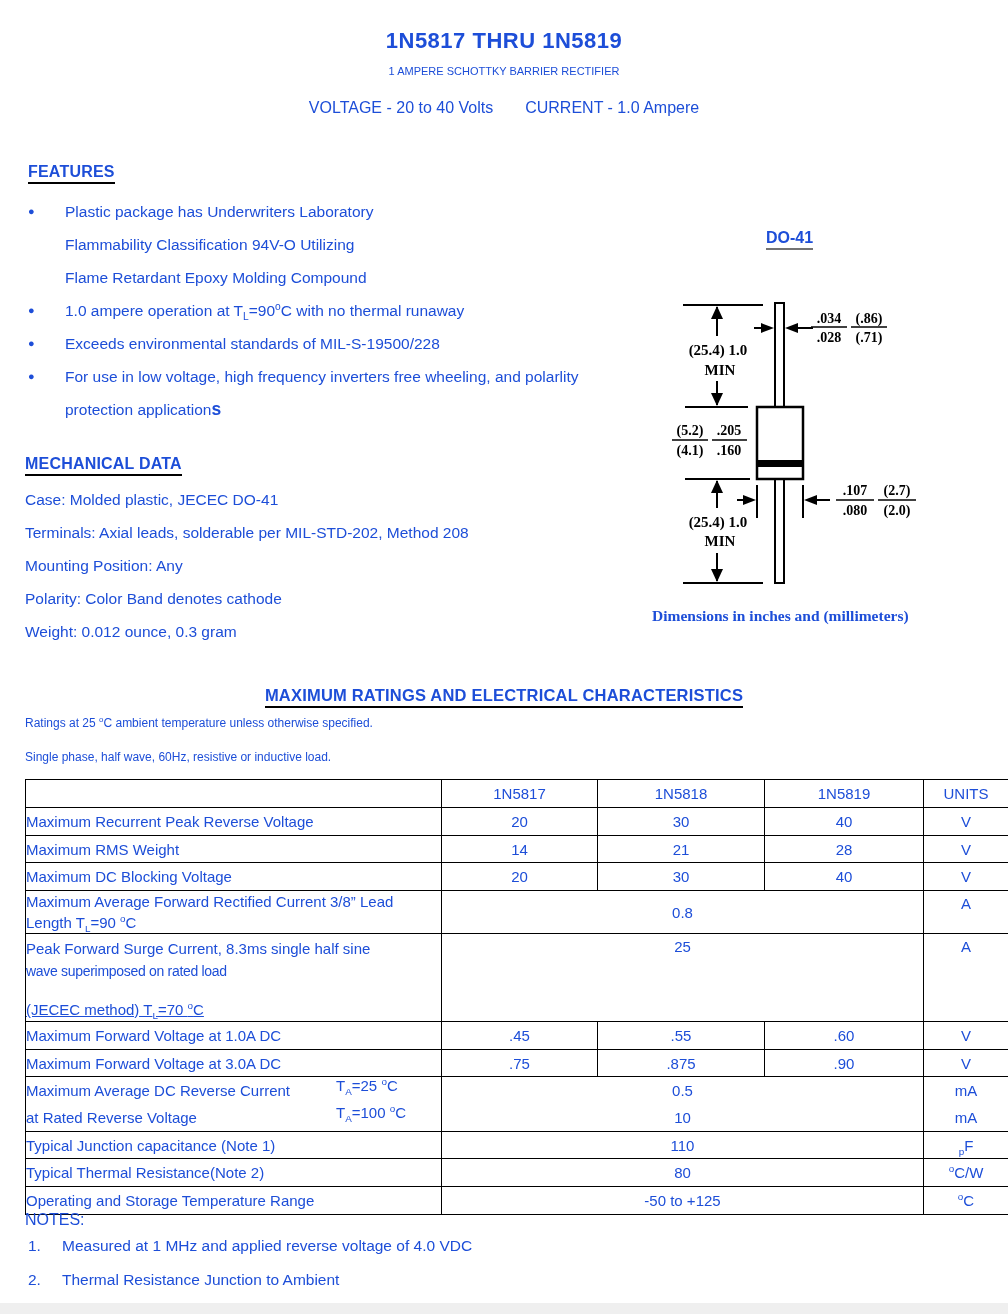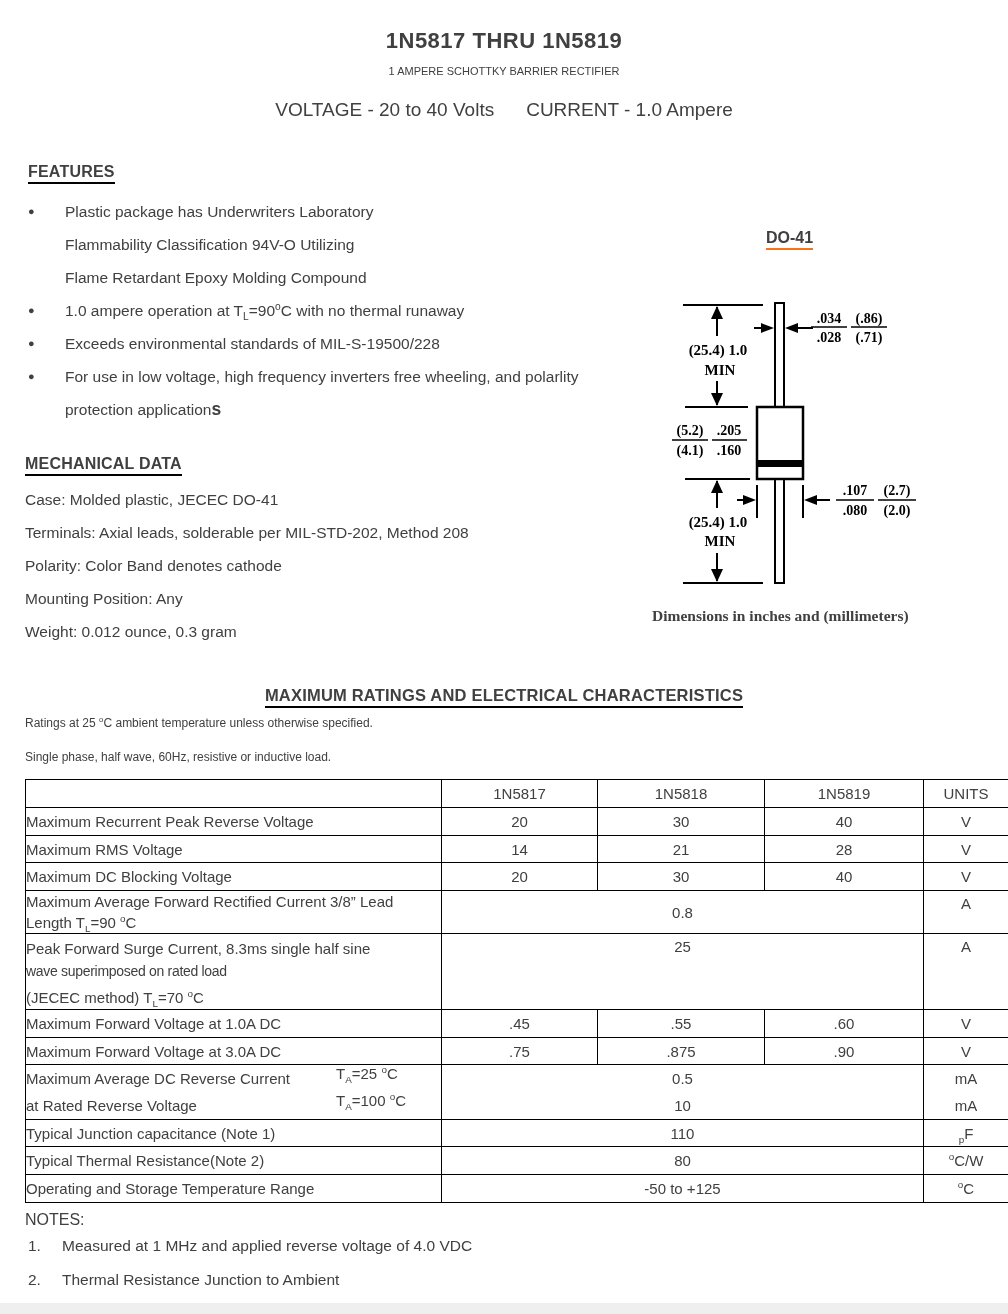--- a/index.html
+++ b/index.html
@@ -1,34 +1,34 @@
 <!DOCTYPE html>
 <html><head>
 <meta charset="utf-8">
 <style>
   html,body{margin:0;padding:0;background:#fff;}
-  .page{position:relative;width:1008px;height:1314px;background:#fff;color:#404040;
+  .page{position:relative;width:1008px;height:1314px;background:#fff;color:#1d4ed8;
         font-family:"Liberation Sans",sans-serif;overflow:hidden;}
   .abs{position:absolute;}
   .center{left:0;width:1008px;text-align:center;}
   .title{font-size:22px;font-weight:bold;letter-spacing:.5px;}
   .sub{font-size:11px;}
-  .specline{display:flex;justify-content:center;gap:32px;font-size:19px;}
+  .specline{display:flex;justify-content:center;gap:32px;font-size:16px;}
   .sec-head{font-size:16px;font-weight:bold;display:inline-block;
             border-bottom:2px solid #000;padding-bottom:1px;letter-spacing:.2px;}
   .feat{font-size:15.5px;}
   .feat-item{display:flex;}
   .bullet{width:37px;font-size:11px;line-height:33px;}
   .feat-lines div{line-height:33px;}
   .mech div{line-height:33px;font-size:15.5px;}
   .mech .sec-head{line-height:normal;margin-bottom:7px;}
   sup{font-size:66%;line-height:0;vertical-align:super;}
   sub{font-size:66%;line-height:0;vertical-align:sub;}
   .big-s{font-size:17.5px;font-weight:600;}
-  .pkg-label{font-size:16px;font-weight:bold;border-bottom:2px solid #f97316;padding-bottom:1px;}
+  .pkg-label{font-size:16px;font-weight:bold;border-bottom:2px solid #737373;padding-bottom:1px;}
   .dia-caption{font-family:"Liberation Serif",serif;font-weight:bold;font-size:15.5px;}
   svg text{font-family:"Liberation Serif",serif;font-weight:bold;fill:#000;}
   .ratings-head{font-size:16.5px;}
   .intro{font-size:12px;}
   table.ratings{border-collapse:collapse;table-layout:fixed;width:983px;font-size:15px;border-radius:16px;}
   table.ratings td{border:1.5px solid #000;padding:0;vertical-align:middle;}
   td.lbl{padding-left:7px;text-align:left;}
   td.val{text-align:center;}
   td.unit{text-align:center;}
   .hdr{text-align:center;font-size:15px;}
@@ -82,22 +82,22 @@
         <div>For use in low voltage, high frequency inverters free wheeling, and polarlity</div>
         <div>protection application<span class="big-s">s</span></div>
       </div>
     </div>
   </div>
 
   <div class="abs mech" style="left:25px;top:455px;width:600px;">
     <span class="sec-head">MECHANICAL DATA</span>
     <div>Case: Molded plastic, JECEC DO-41</div>
     <div>Terminals: Axial leads, solderable per MIL-STD-202, Method 208</div>
+    <div>Mounting Position: Any</div>
     <div>Polarity: Color Band denotes cathode</div>
-    <div>Mounting Position: Any</div>
     <div>Weight: 0.012 ounce, 0.3 gram</div>
   </div>
 
   <div class="abs pkg-label" style="left:766px;top:229px;">DO-41</div>
 
   <svg class="abs" style="left:650px;top:278px;" width="358" height="315" viewBox="0 0 358 315">
 
     <line x1="33" y1="27" x2="113" y2="27" stroke="#000" stroke-width="2"></line>
     <line x1="35" y1="129" x2="98" y2="129" stroke="#000" stroke-width="2"></line>
     <line x1="35" y1="201" x2="100" y2="201" stroke="#000" stroke-width="2"></line>
@@ -182,21 +182,21 @@
       <td class="hdr">UNITS</td>
     </tr>
     <tr style="height:28px;">
       <td class="lbl">Maximum Recurrent Peak Reverse Voltage</td>
       <td class="val">20</td>
       <td class="val">30</td>
       <td class="val">40</td>
       <td class="unit">V</td>
     </tr>
     <tr style="height:27px;">
-      <td class="lbl">Maximum RMS Voltage</td>
+      <td class="lbl">Maximum RMS Weight</td>
       <td class="val">14</td>
       <td class="val">21</td>
       <td class="val">28</td>
       <td class="unit">V</td>
     </tr>
     <tr style="height:28px;">
       <td class="lbl">Maximum DC Blocking Voltage</td>
       <td class="val">20</td>
       <td class="val">30</td>
       <td class="val">40</td>
@@ -209,21 +209,21 @@
       </td>
       <td class="val" colspan="3">0.8</td>
       <td class="unit" style="vertical-align:top;">
             <div style="line-height:26px;">A</div>
           </td>
     </tr>
     <tr style="height:72px;">
       <td class="lbl" style="vertical-align:top;">
         <div style="line-height:23px;margin-top:3px;">Peak Forward Surge Current, 8.3ms single half sine</div>
         <div class="condensed" style="line-height:22px;">wave superimposed on rated load</div>
-        <div style="line-height:23px;margin-top:4px;">(JECEC method) T<sub>L</sub>=70 <sup>o</sup>C</div>
+        <div style="line-height:23px;margin-top:16px;text-decoration:underline;">(JECEC method) T<sub>L</sub>=70 <sup>o</sup>C</div>
       </td>
       <td class="val" colspan="3" style="vertical-align:top;">
             <div style="line-height:26px;">25</div>
           </td>
       <td class="unit" style="vertical-align:top;">
             <div style="line-height:26px;">A</div>
           </td>
     </tr>
     <tr style="height:28px;">
       <td class="lbl">Maximum Forward Voltage at 1.0A DC</td>

